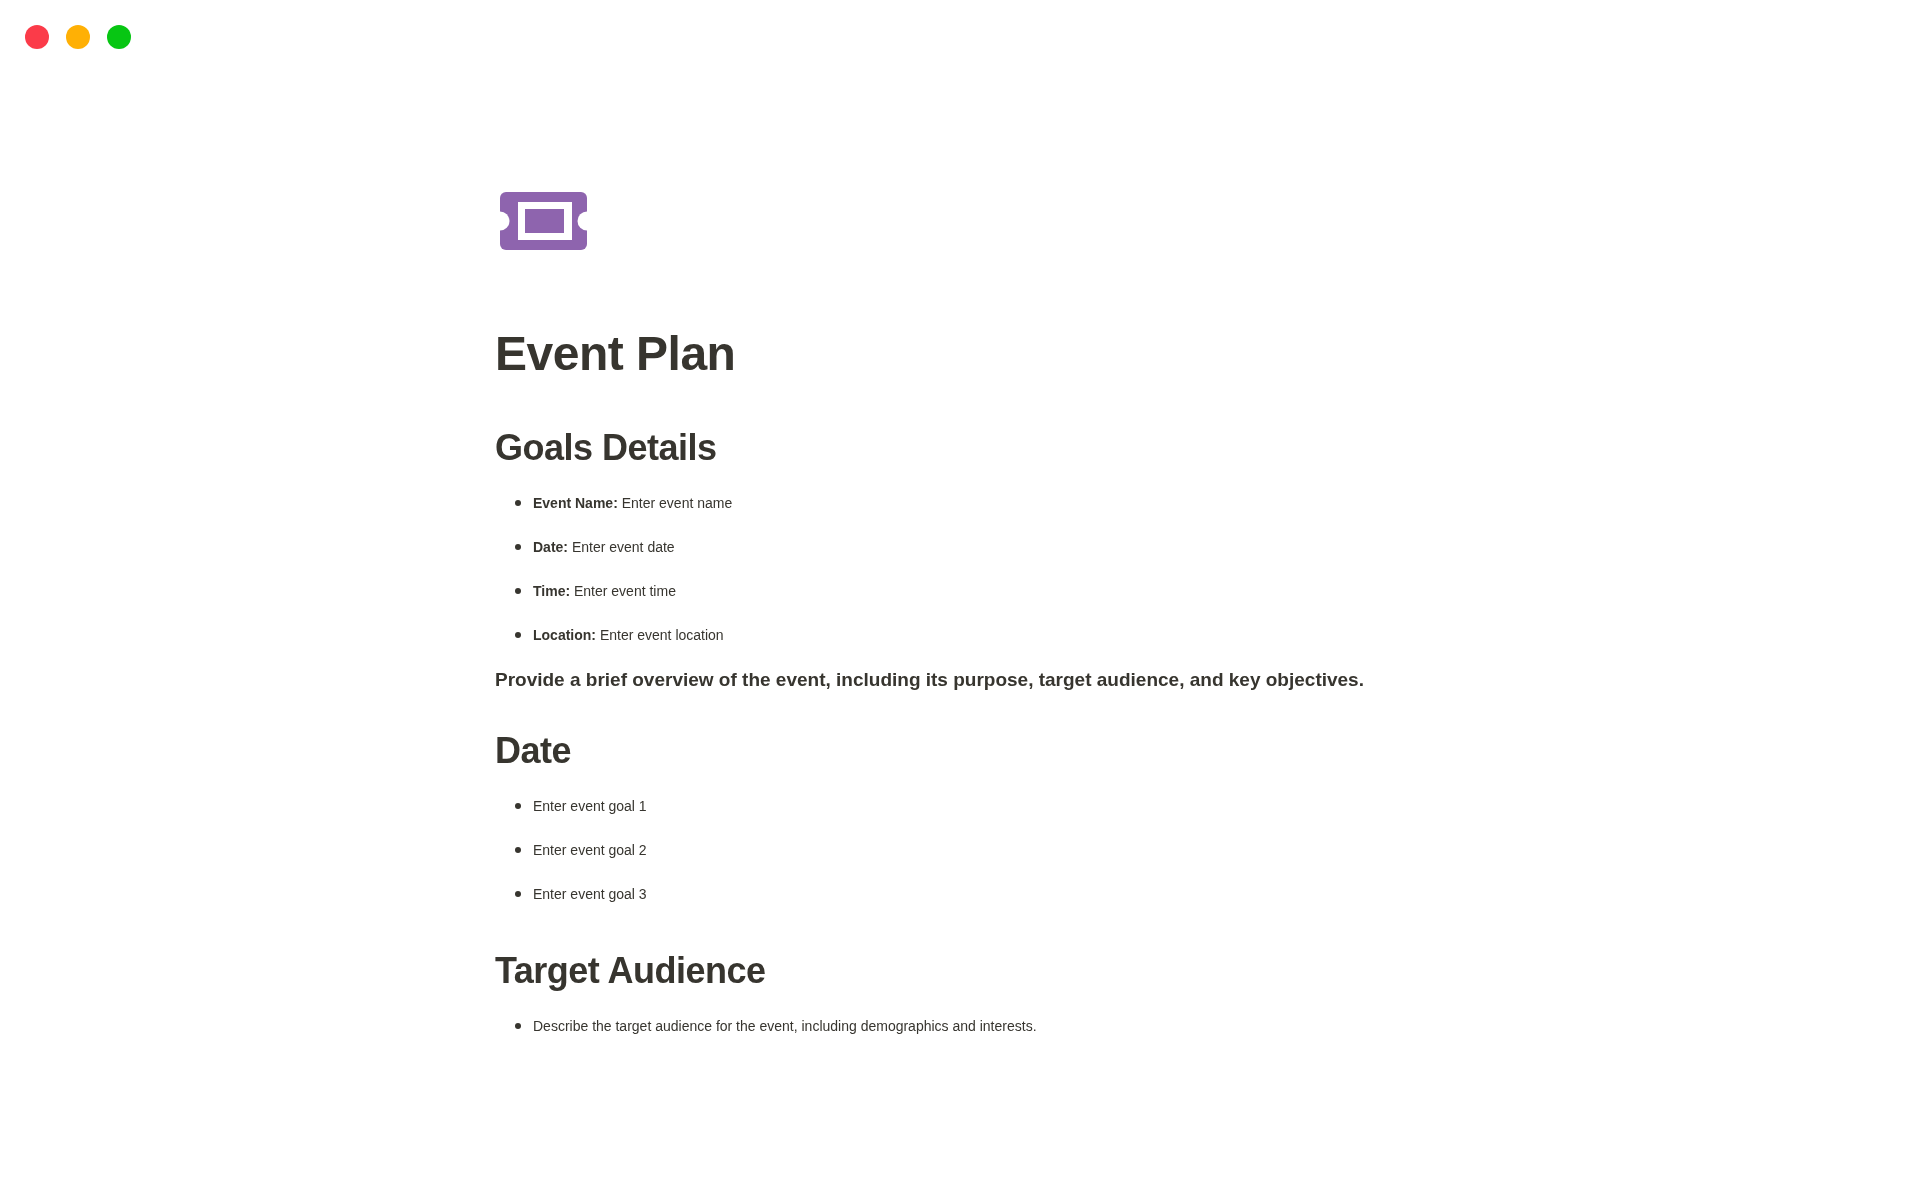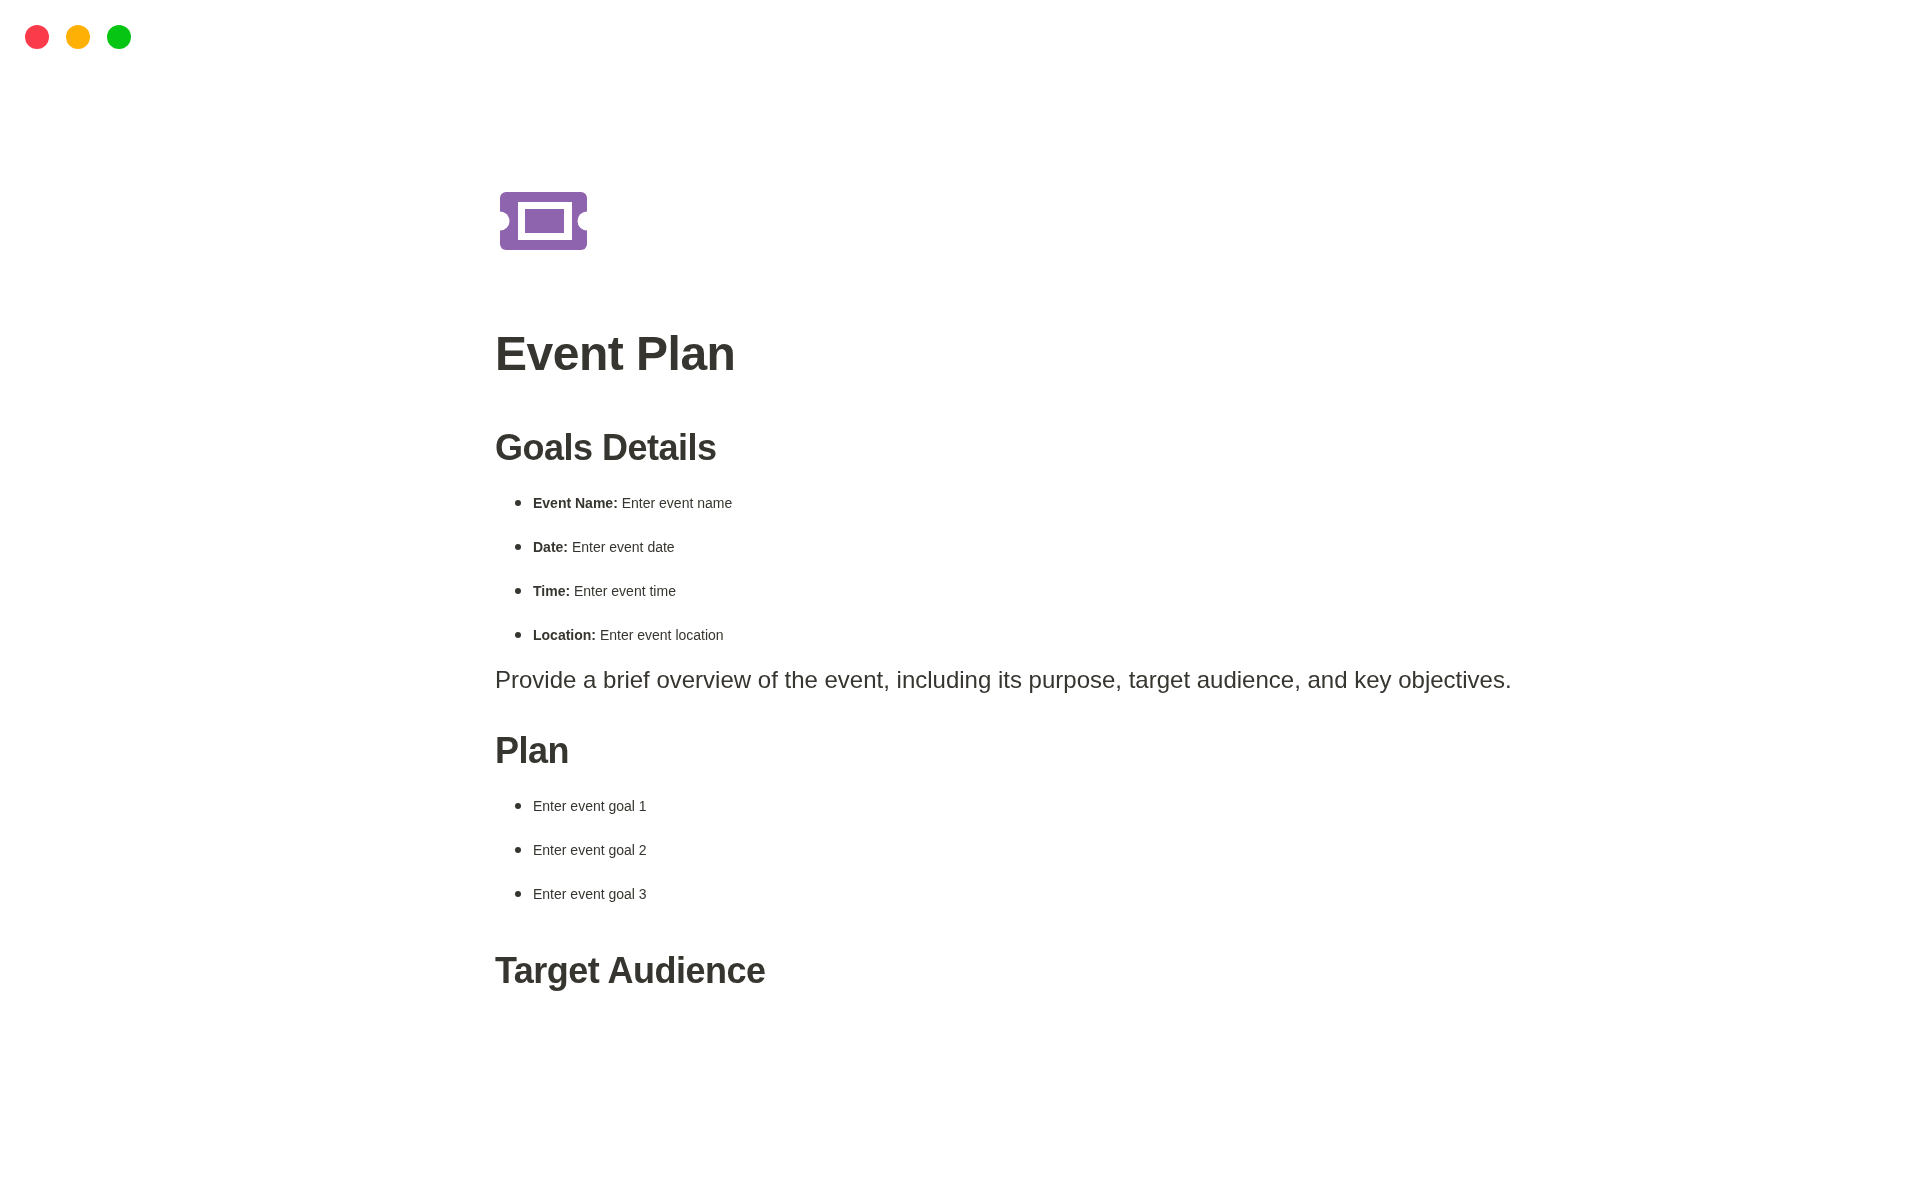--- a/index.html
+++ b/index.html
@@ -81,24 +81,25 @@
     color: #37352F;
   }
   ul.bullet-list li::marker {
     color: #37352F;
     font-size: 19px;
   }
   .bold-label { font-weight: 700; }
 
   .paragraph {
     margin: 8px 0 0 0;
-    font-size: 24px;
+    font-size: 19px;
     line-height: 31px;
     color: #37352F;
     white-space: nowrap;
+    font-weight: bold;
   }
 </style>
 </head>
 <body>
 
 <div class="canvas">
 
   <div class="traffic-lights">
     <button class="traffic-light" style="background:#FB3B49"></button>
     <button class="traffic-light" style="background:#FFB005"></button>
@@ -132,30 +133,35 @@
         <span>Enter event time</span>
       </li>
       <li>
         <span class="bold-label">Location:</span>
         <span>Enter event location</span>
       </li>
     </ul>
 
     <p class="paragraph">Provide a brief overview of the event, including its purpose, target audience, and key objectives.</p>
 
-    <h2 class="section-heading">Plan</h2>
+    <h2 class="section-heading">Date</h2>
     <ul class="bullet-list">
       <li>
         <span>Enter event goal 1</span>
       </li>
       <li>
         <span>Enter event goal 2</span>
       </li>
       <li>
         <span>Enter event goal 3</span>
       </li>
     </ul>
 
     <h2 class="section-heading">Target Audience</h2>
+    <ul class="bullet-list">
+      <li>
+        <span>Describe the target audience for the event, including demographics and interests.</span>
+      </li>
+    </ul>
 
 
   </div>
 </div>
 
 </body></html>

